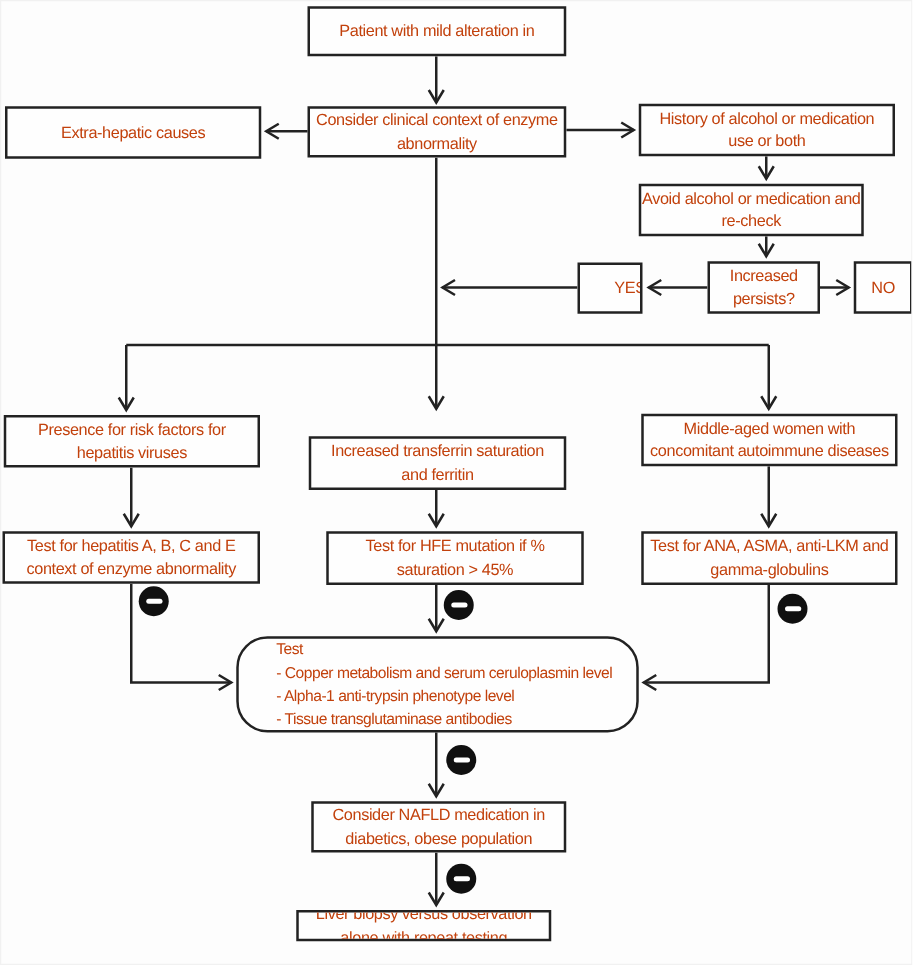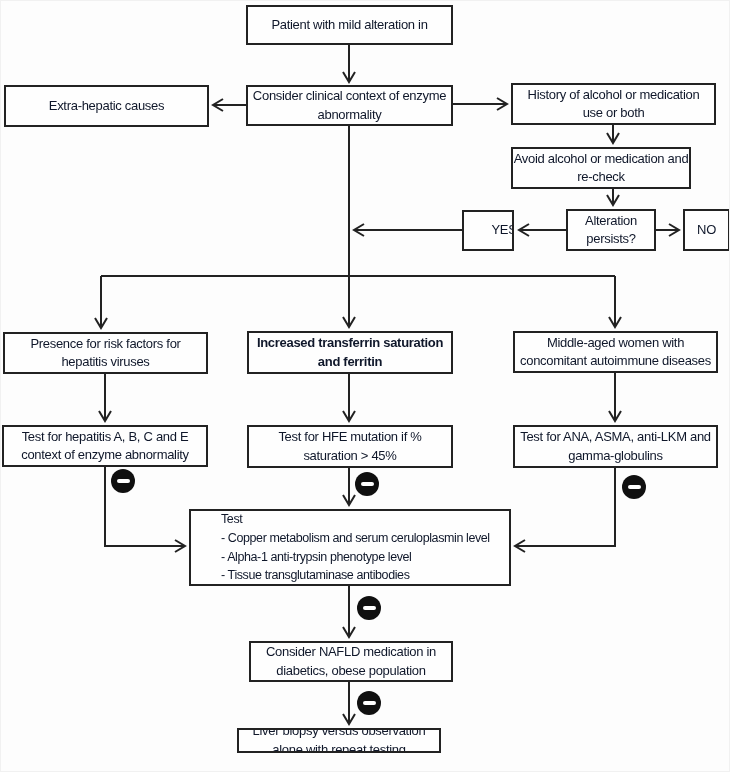--- a/index.html
+++ b/index.html
@@ -1,19 +1,19 @@
 <!DOCTYPE html>
 <html><head>
 <meta charset="utf-8">
 <style>
   html,body{margin:0;padding:0;background:#ffffff;}
   .canvas{
     position:relative;width:730px;height:772px;
     background:#fdfdfd;border:1px solid #f1f1f1;box-sizing:border-box;
-    font-family:"Liberation Sans", sans-serif;color:#0f172a;
+    font-family:"Liberation Sans", sans-serif;color:#c2410c;
     overflow:hidden;
   }
   svg.connectors{position:absolute;left:0;top:0;width:730px;height:772px;}
   .node{
     position:absolute;box-sizing:border-box;
     background:#fefefe;border:2px solid #222222;
     display:flex;flex-direction:column;align-items:center;justify-content:center;
     text-align:center;font-size:13px;letter-spacing:-0.3px;line-height:1.42;
     padding:2px 4px;overflow:hidden;
   }
@@ -81,59 +81,59 @@
   <div class="node" style="left:510px;top:146px;width:180px;height:42px;">
     <span class="line">Avoid alcohol or medication and</span>
     <span class="line">re-check</span>
   </div>
 
   <div class="node" style="left:461px;top:209px;width:52px;height:41px;padding-left:36px;">
     <span class="line">YES</span>
   </div>
 
   <div class="node" style="left:565px;top:208px;width:90px;height:42px;">
-    <span class="line">Alteration</span>
+    <span class="line">Increased</span>
     <span class="line">persists?</span>
   </div>
 
   <div class="node" style="left:682px;top:208px;width:47px;height:42px;">
     <span class="line">NO</span>
   </div>
 
   <div class="node" style="left:2px;top:331px;width:205px;height:42px;">
     <span class="line">Presence for risk factors for</span>
     <span class="line">hepatitis viruses</span>
   </div>
 
-  <div class="node" style="left:246px;top:330px;width:206px;height:43px;font-weight:bold;">
+  <div class="node" style="left:246px;top:348px;width:206px;height:43px;">
     <span class="line">Increased transferrin saturation</span>
     <span class="line">and ferritin</span>
   </div>
 
   <div class="node" style="left:512px;top:330px;width:205px;height:42px;">
     <span class="line">Middle-aged women with</span>
     <span class="line">concomitant autoimmune diseases</span>
   </div>
 
   <div class="node" style="left:1px;top:424px;width:206px;height:42px;">
     <span class="line">Test for hepatitis A, B, C and E</span>
     <span class="line">context of enzyme abnormality</span>
   </div>
 
-  <div class="node" style="left:246px;top:424px;width:206px;height:43px;">
+  <div class="node" style="left:260px;top:424px;width:206px;height:43px;">
     <span class="line">Test for HFE mutation if %</span>
     <span class="line">saturation &gt; 45%</span>
   </div>
 
   <div class="node" style="left:512px;top:424px;width:205px;height:43px;">
     <span class="line">Test for ANA, ASMA, anti-LKM and</span>
     <span class="line">gamma-globulins</span>
   </div>
 
-  <div class="node left-align" style="left:188px;top:508px;width:322px;height:77px;">
+  <div class="node left-align" style="left:188px;top:508px;width:322px;height:77px;border-radius:25px;">
     <span class="line">Test</span>
     <span class="line">- Copper metabolism and serum ceruloplasmin level</span>
     <span class="line">- Alpha-1 anti-trypsin phenotype level</span>
     <span class="line">- Tissue transglutaminase antibodies</span>
   </div>
 
   <div class="node" style="left:248px;top:640px;width:204px;height:41px;">
     <span class="line">Consider NAFLD medication in</span>
     <span class="line">diabetics, obese population</span>
   </div>

